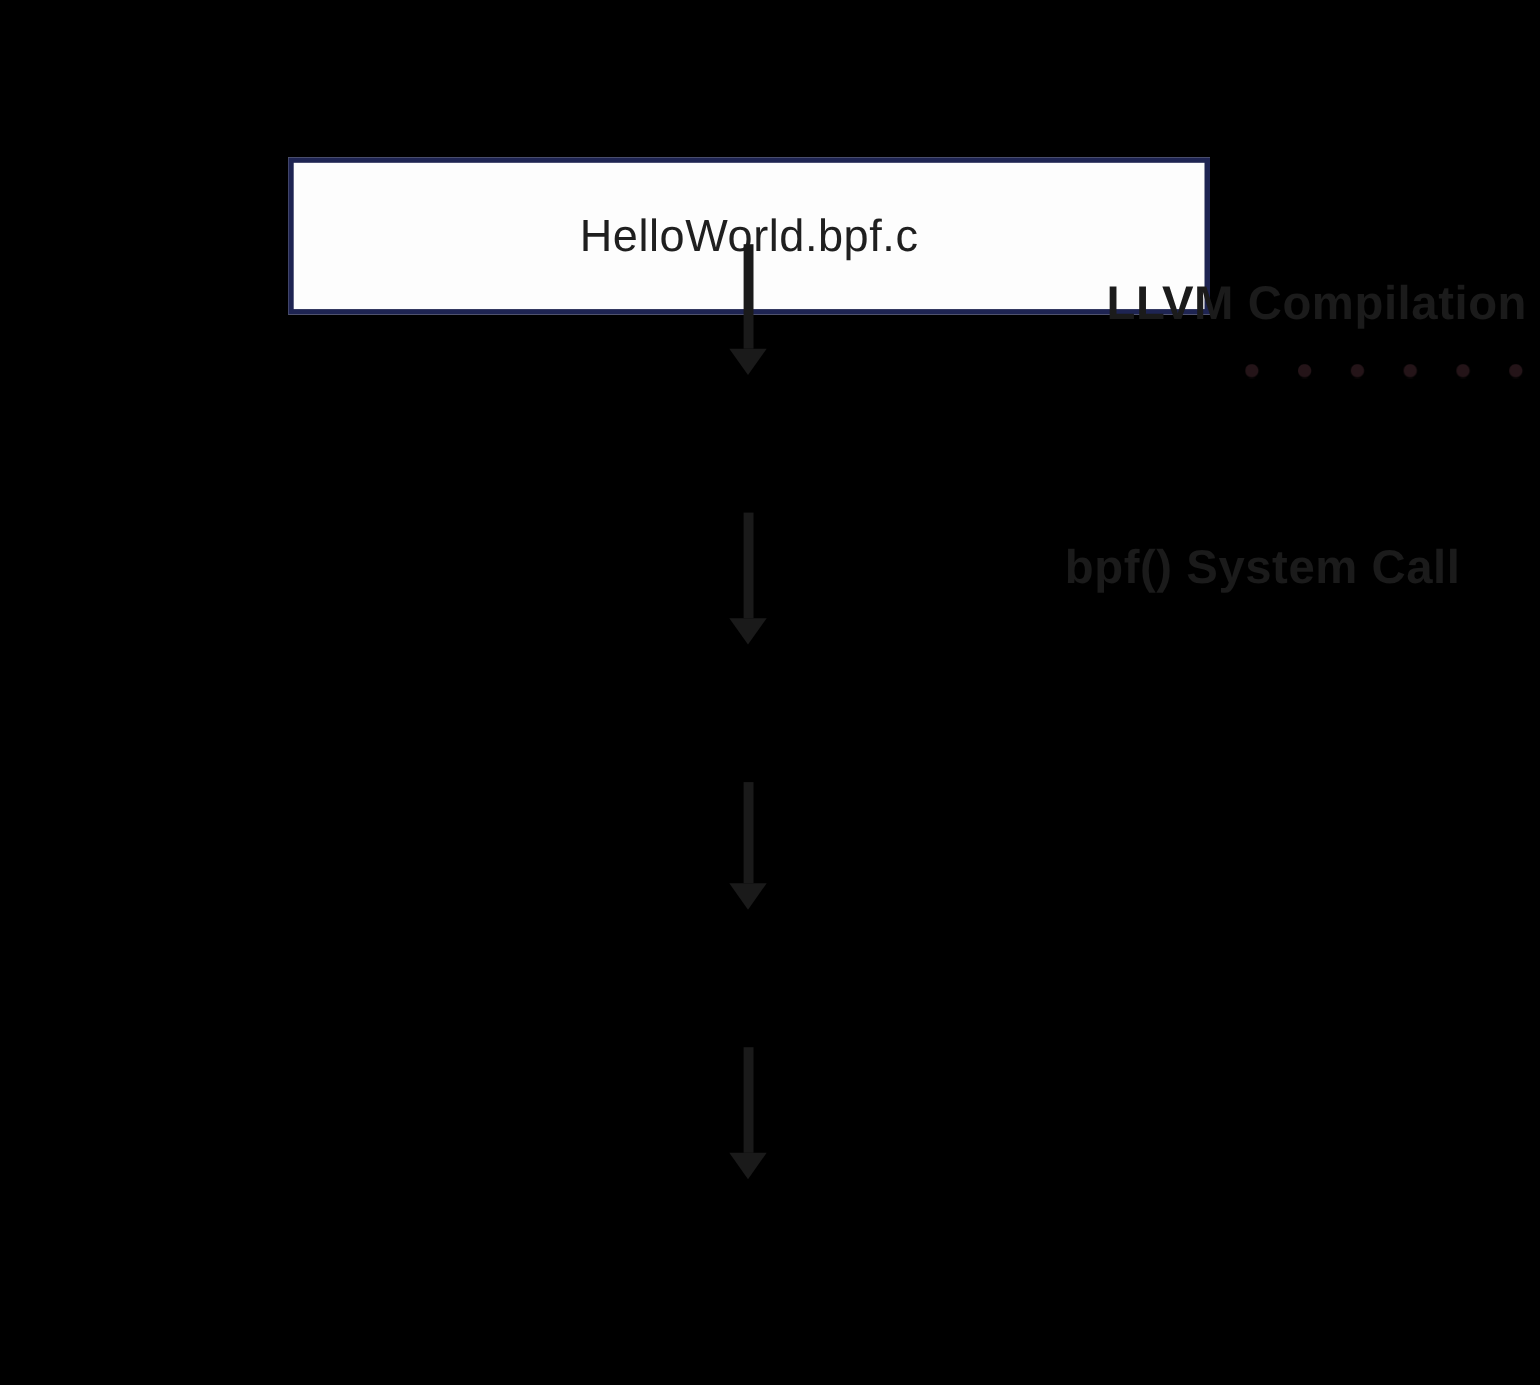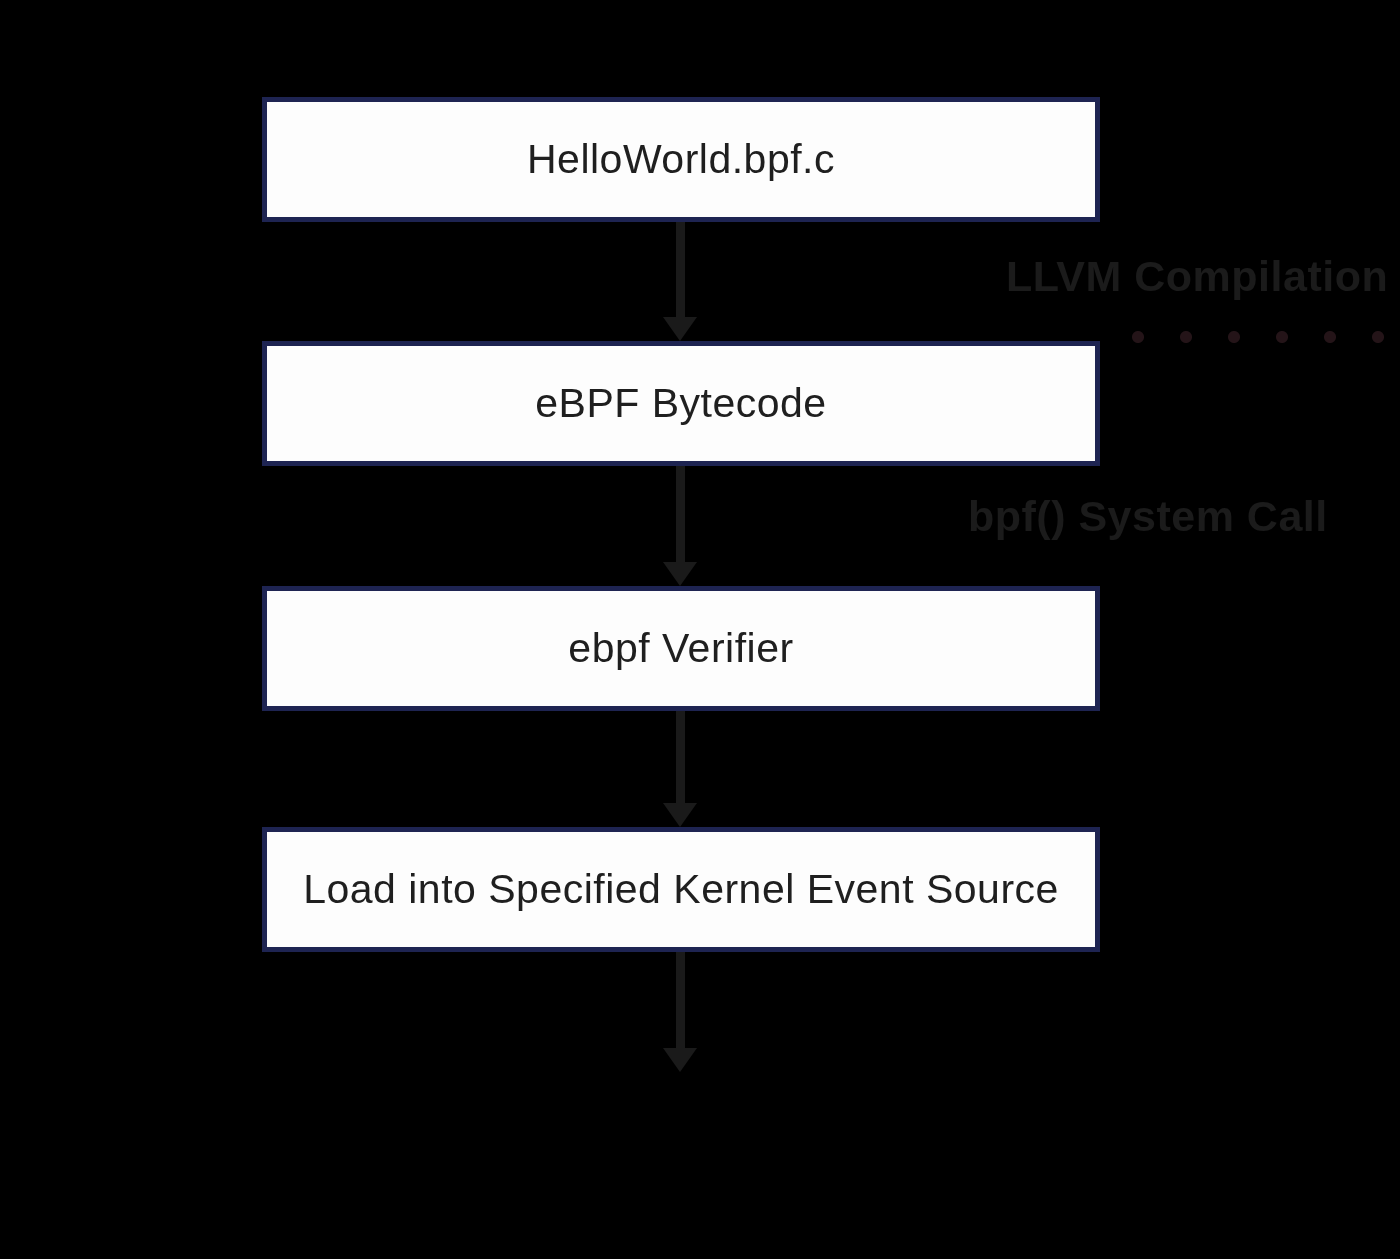--- a/index.html
+++ b/index.html
@@ -12,27 +12,28 @@
     position: relative;
     width: 1400px;
     height: 1259px;
     background: var(--background, #000000);
     overflow: hidden;
   }
   .flow-box {
     position: absolute;
     left: 262px;
     width: 838px;
-    height: 125px;
+    height: 143px;
     box-sizing: border-box;
     background: var(--box-fill, #fdfdfd);
     border: 5px solid var(--box-border, #1e2452);
     display: flex;
     align-items: center;
     justify-content: center;
+    margin-top: 46px;
   }
   .flow-box .box-label {
     color: var(--box-text, #1f1f1f);
     font-size: 41px;
     font-weight: 400;
     letter-spacing: 0.5px;
     white-space: nowrap;
   }
   .flow-arrow {
     position: absolute;
@@ -83,42 +84,33 @@
   </div>
 
   <div class="flow-arrow" style="top:222px;height:119px">
     <div class="shaft"></div>
     <div class="head"></div>
   </div>
   <div class="edge-label" style="left:1006px;top:252px">LLVM Compilation</div>
 
   <div class="dotted-line"></div>
 
-  <div class="flow-box" style="top:341px">
-    <span class="box-label">eBPF Bytecode</span>
-  </div>
 
   <div class="flow-arrow" style="top:466px;height:120px">
     <div class="shaft"></div>
     <div class="head"></div>
   </div>
   <div class="edge-label" style="left:968px;top:492px">bpf() System Call</div>
 
-  <div class="flow-box" style="top:586px">
-    <span class="box-label">ebpf Verifier</span>
-  </div>
 
   <div class="flow-arrow" style="top:711px;height:116px">
     <div class="shaft"></div>
     <div class="head"></div>
   </div>
 
-  <div class="flow-box" style="top:827px">
-    <span class="box-label">Load into Specified Kernel Event Source</span>
-  </div>
 
   <div class="flow-arrow" style="top:952px;height:120px">
     <div class="shaft"></div>
     <div class="head"></div>
   </div>
 
 
 </div>
 
 </body></html>

